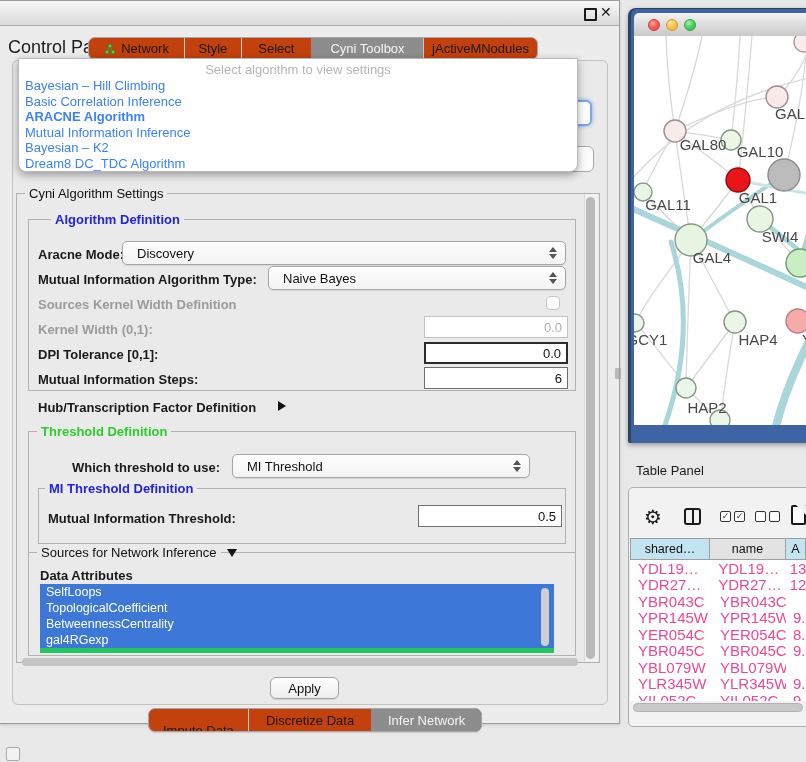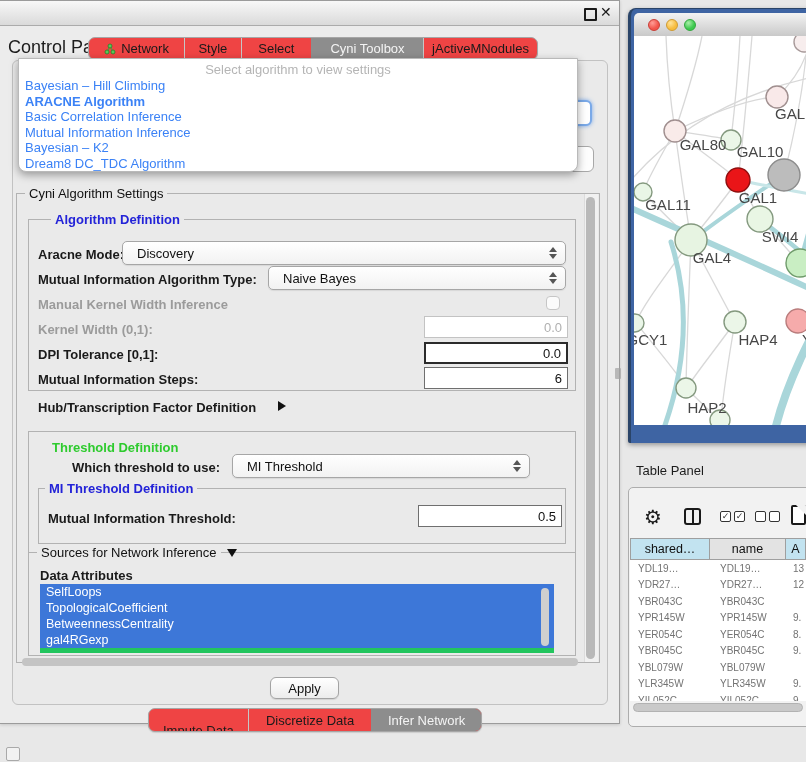--- a/index.html
+++ b/index.html
@@ -16,21 +16,21 @@
   .cp-window{left:0;top:8;width:620px;height:724px;background:#ececec;
     border:1px solid #9b9b9b;border-left:none;box-sizing:border-box;
     box-shadow:0 1px 3px rgba(0,0,0,.15);}
   .cp-titlebar{left:0;top:0;width:100%;height:24px;
     background:linear-gradient(#f8f8f8,#dadada);border-bottom:1px solid #ababab;}
   .cp-title{left:8px;top:4px;font-size:18px;color:#1c1c1c;margin-top:32px;}
   .float-icon{left:584px;top:7px;width:9px;height:9px;border:2px solid #1a1a1a;border-radius:1px;}
   .close-icon{left:600px;top:3px;font-size:14px;font-weight:bold;color:#1a1a1a;}
 
   
-  .seg-bar{display:flex;background:#ef4444;border:1px solid #a6a6a6;border-radius:7px;
+  .seg-bar{display:flex;background:#c2410c;border:1px solid #a6a6a6;border-radius:7px;
     overflow:hidden;box-sizing:border-box;box-shadow:0 1px 1px rgba(0,0,0,.12);}
   .seg{display:flex;align-items:center;justify-content:center;gap:5px;
     border-left:1px solid #c6c6c6;color:#1a1a1a;cursor:default;white-space:nowrap;}
   .seg:first-child{border-left:none;}
   .seg.sel{background:#8d8d8d;color:#f4f4f4;border-left-color:#8d8d8d;}
   .top-tabs{left:88px;top:36px;width:450px;height:23px;}
   .bottom-tabs{left:148px;top:707px;width:334px;height:24px;}
 
   
   .outer-panel{left:12px;top:59px;width:596px;height:645px;background:#eaeaea;
@@ -124,21 +124,21 @@
     border-left-color:transparent;border-bottom-color:transparent;border-radius:0 2px 0 0;border-top-color:#f2f2f2;border-right-color:#f2f2f2;}
 
   .tp-header{left:630px;top:538px;width:176px;height:22px;display:flex;}
   .th{box-sizing:border-box;border:1px solid #9f9f9f;border-left:none;display:flex;
     align-items:center;justify-content:center;font-size:12.5px;color:#111;}
   .th:first-child{border-left:1px solid #9f9f9f;}
   .th.hl{background:#c2e3f0;}
   .th.gray{background:#e3e3e3;}
   .tp-body{left:630px;top:560px;width:176px;height:141px;background:#fff;overflow:hidden;}
   .tr{display:flex;height:16.5px;align-items:center;}
-  .td{font-size:10px;color:#737373;white-space:nowrap;overflow:hidden;}
+  .td{font-size:15px;color:#ec4899;white-space:nowrap;overflow:hidden;}
   .td.c1{width:80px;padding-left:8px;box-sizing:border-box;}
   .td.c2{width:76px;padding-left:10px;box-sizing:border-box;}
   .td.c3{padding-left:7px;}
   .tp-hscroll{left:633px;top:703px;width:170px;height:9px;background:#c9c9c9;border-radius:4.5px;border:1px solid #b2b2b2;box-sizing:border-box;}
 </style>
 </head>
 <body>
 
 <div class="abs cp-window">
 
@@ -175,22 +175,22 @@
 
   <div class="abs outer-panel"></div>
 
   <div class="abs frag-combo-focus"></div>
   <div class="abs frag-combo"></div>
 
   <div class="abs dd-overlay">
     <div class="abs dd-placeholder">Select algorithm to view settings</div>
     <div class="abs dd-items">
         <div class="dd-item">Bayesian – Hill Climbing</div>
+        <div class="dd-item">Basic Correlation Inference</div>
         <div class="dd-item bold">ARACNE Algorithm</div>
-        <div class="dd-item">Basic Correlation Inference</div>
         <div class="dd-item">Mutual Information Inference</div>
         <div class="dd-item">Bayesian – K2</div>
         <div class="dd-item">Dream8 DC_TDC Algorithm</div>
       </div>
   </div>
 
   <div class="abs grp" style="left:16px;top:192px;width:584px;height:470px;">
     <span class="legend" style="left:8px;">Cyni Algorithm Settings</span>
   </div>
 
@@ -209,37 +209,37 @@
 
   <div class="abs flabel" style="left:38px;top:271px;">Mutual Information Algorithm Type:</div>
   <div class="abs combo" style="left:268px;top:265px;width:298px;height:24px;">
     <span class="txt">Naive Bayes</span>
     <span class="stepper">
         <span class="tri-up"></span>
         <span class="tri-dn"></span>
       </span>
   </div>
 
-  <div class="abs flabel dis" style="left:38px;top:296px;">Manual Kernel Width Inference</div>
+  <div class="abs flabel dis" style="left:38px;top:296px;">Sources Kernel Width Definition</div>
   <div class="abs checkbox" style="left:546px;top:295px;"></div>
 
   <div class="abs flabel dis" style="left:38px;top:321px;">Kernel Width (0,1):</div>
   <input class="fld dis" style="left: 424px; top: 315px; width: 144px; height: 22px;" readonly="" value="0.0">
 
   <div class="abs flabel" style="left:38px;top:346px;">DPI Tolerance [0,1]:</div>
   <input class="fld focus" style="left: 424px; top: 341px; width: 144px; height: 22px;" readonly="" value="0.0">
 
   <div class="abs flabel" style="left:38px;top:371px;">Mutual Information Steps:</div>
   <input class="fld norm" style="left: 424px; top: 366px; width: 144px; height: 22px;" readonly="" value="6">
 
   <div class="abs flabel" style="left:38px;top:399px;">Hub/Transcription Factor Definition</div>
   <div class="abs tri-right" style="left:278px;top:400px;"></div>
 
   <div class="abs grp" style="left:28px;top:430px;width:548px;height:122px;">
-    <span class="legend green" style="left:19px;margin-top:16px;">Threshold Definition</span>
+    <span class="legend green" style="left:8px;">Threshold Definition</span>
   </div>
 
   <div class="abs flabel" style="left:72px;top:459px;">Which threshold to use:</div>
   <div class="abs combo" style="left:232px;top:453px;width:298px;height:24px;">
     <span class="txt">MI Threshold</span>
     <span class="stepper">
         <span class="tri-up"></span>
         <span class="tri-dn"></span>
       </span>
   </div>

